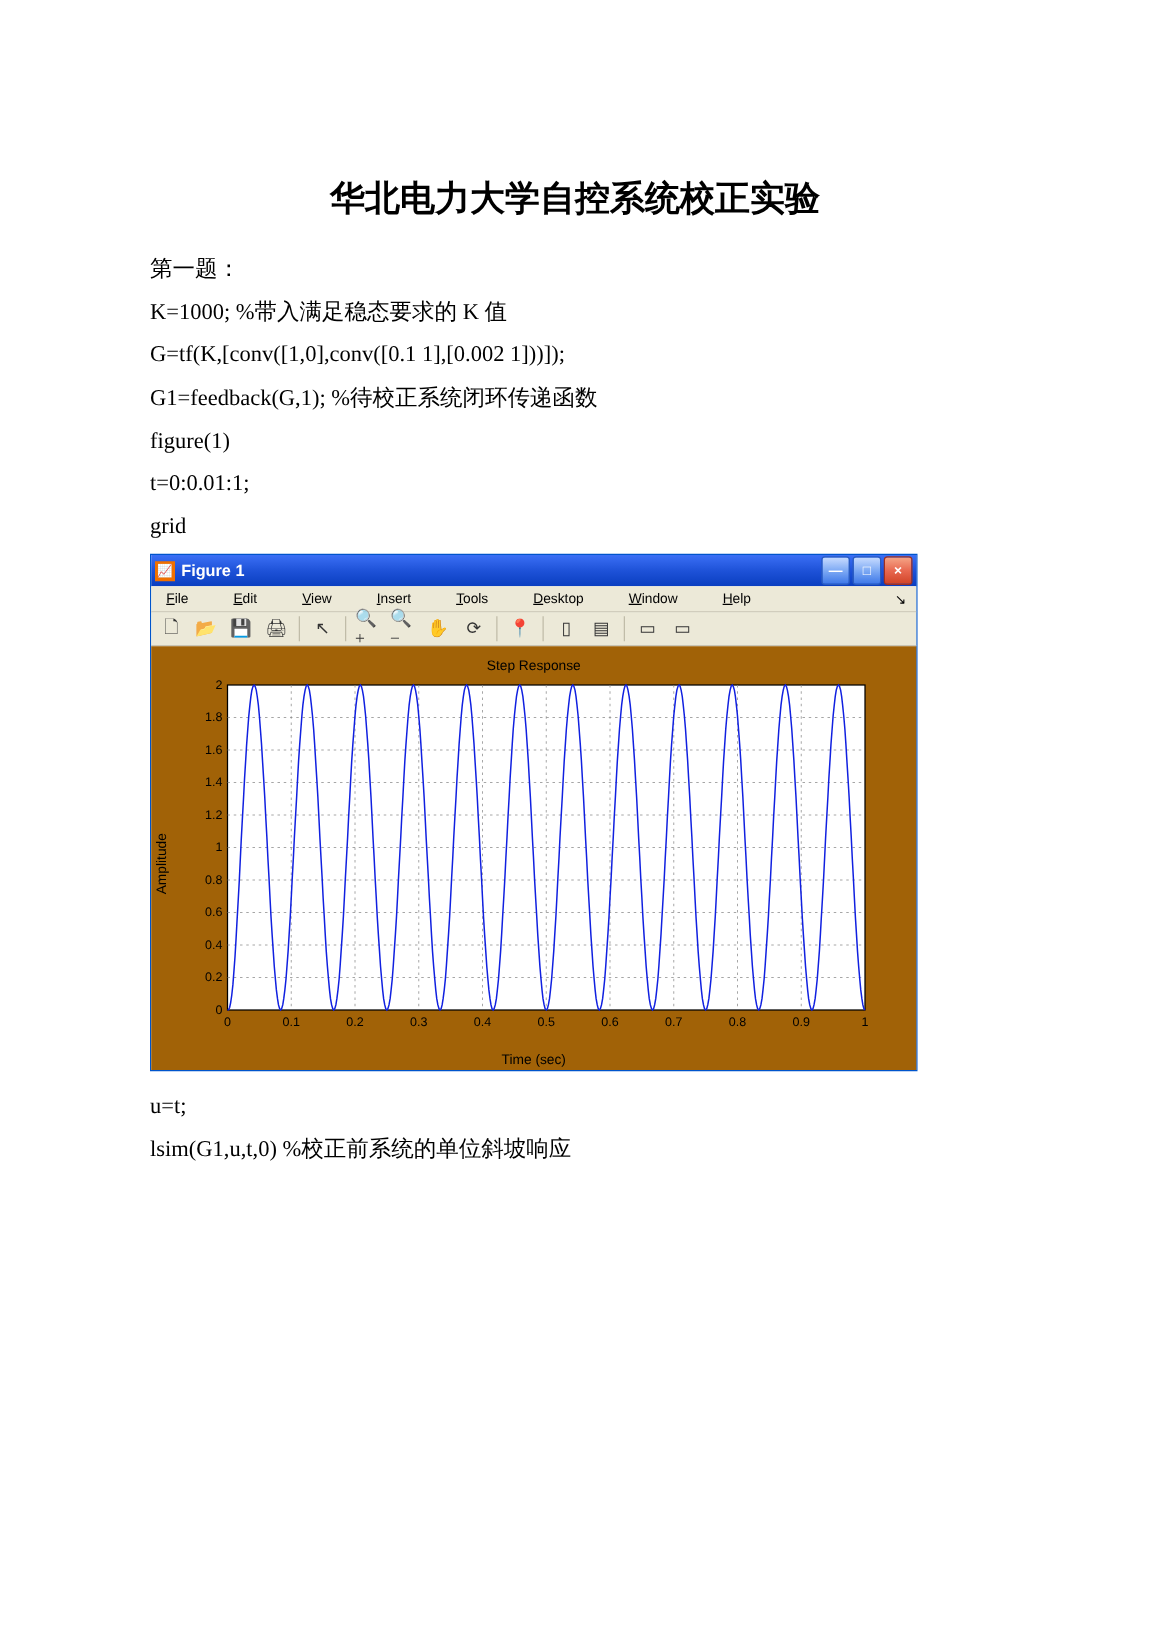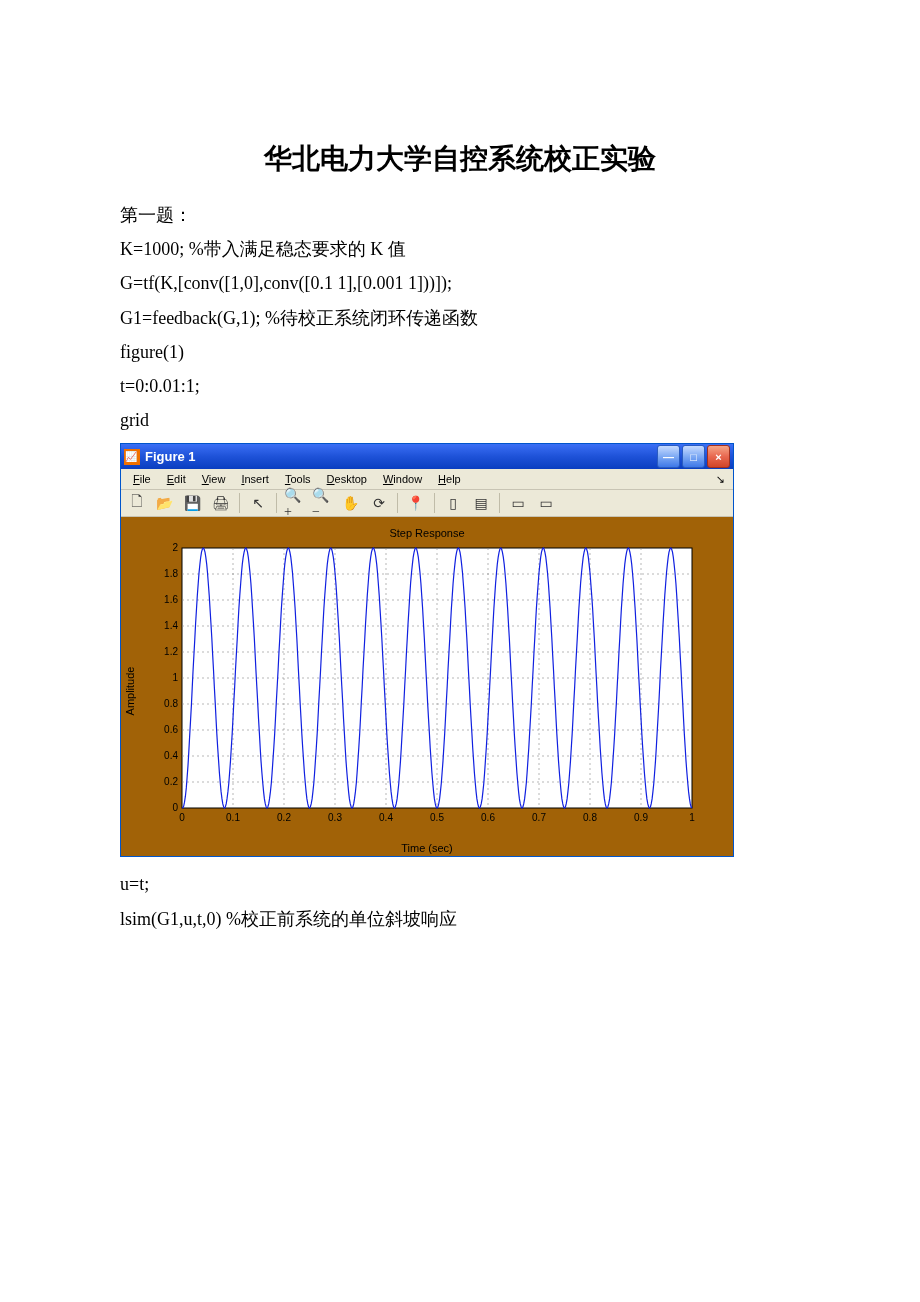--- a/index.html
+++ b/index.html
@@ -64,20 +64,21 @@
   .winbtn.min { background: linear-gradient(#c7dbff,#7eaaf4,#3e78e8); color:#fff; border:1px solid #2a5cc0; }
   .winbtn.max { background: linear-gradient(#c7dbff,#7eaaf4,#3e78e8); color:#fff; border:1px solid #2a5cc0; }
   .winbtn.close { background: linear-gradient(#f5a586,#e86850,#d14428); color:#fff; border:1px solid #a03020; }
   .menubar {
     height: 20px;
     background: #ece9d8;
     border-bottom: 1px solid #c8c4b4;
     display: flex;
     align-items: center;
     padding: 0 4px;
+    gap: 20px;
   }
   .menuitem {
     font-family: "Tahoma", sans-serif;
     font-size: 11px;
     color: #000;
     padding: 0 8px;
     cursor: default;
   }
   .menuitem u { text-decoration: underline; }
   .dock-handle {
@@ -146,21 +147,21 @@
 </style>
 </head>
 <body>
 
 <div class="page">
   <div class="title">华北电力大学自控系统校正实验</div>
 
   <div class="body-text">
     <div>第一题：</div>
     <div>K=1000; %带入满足稳态要求的 K 值</div>
-    <div>G=tf(K,[conv([1,0],conv([0.1 1],[0.001 1]))]);</div>
+    <div>G=tf(K,[conv([1,0],conv([0.1 1],[0.002 1]))]);</div>
     <div>G1=feedback(G,1); %待校正系统闭环传递函数</div>
     <div>figure(1)</div>
     <div>t=0:0.01:1;</div>
     <div>grid</div>
   </div>
 
   <div class="figure-window">
     <div class="titlebar">
       <span class="titlebar-icon">📈</span>
       <span>Figure 1</span>

